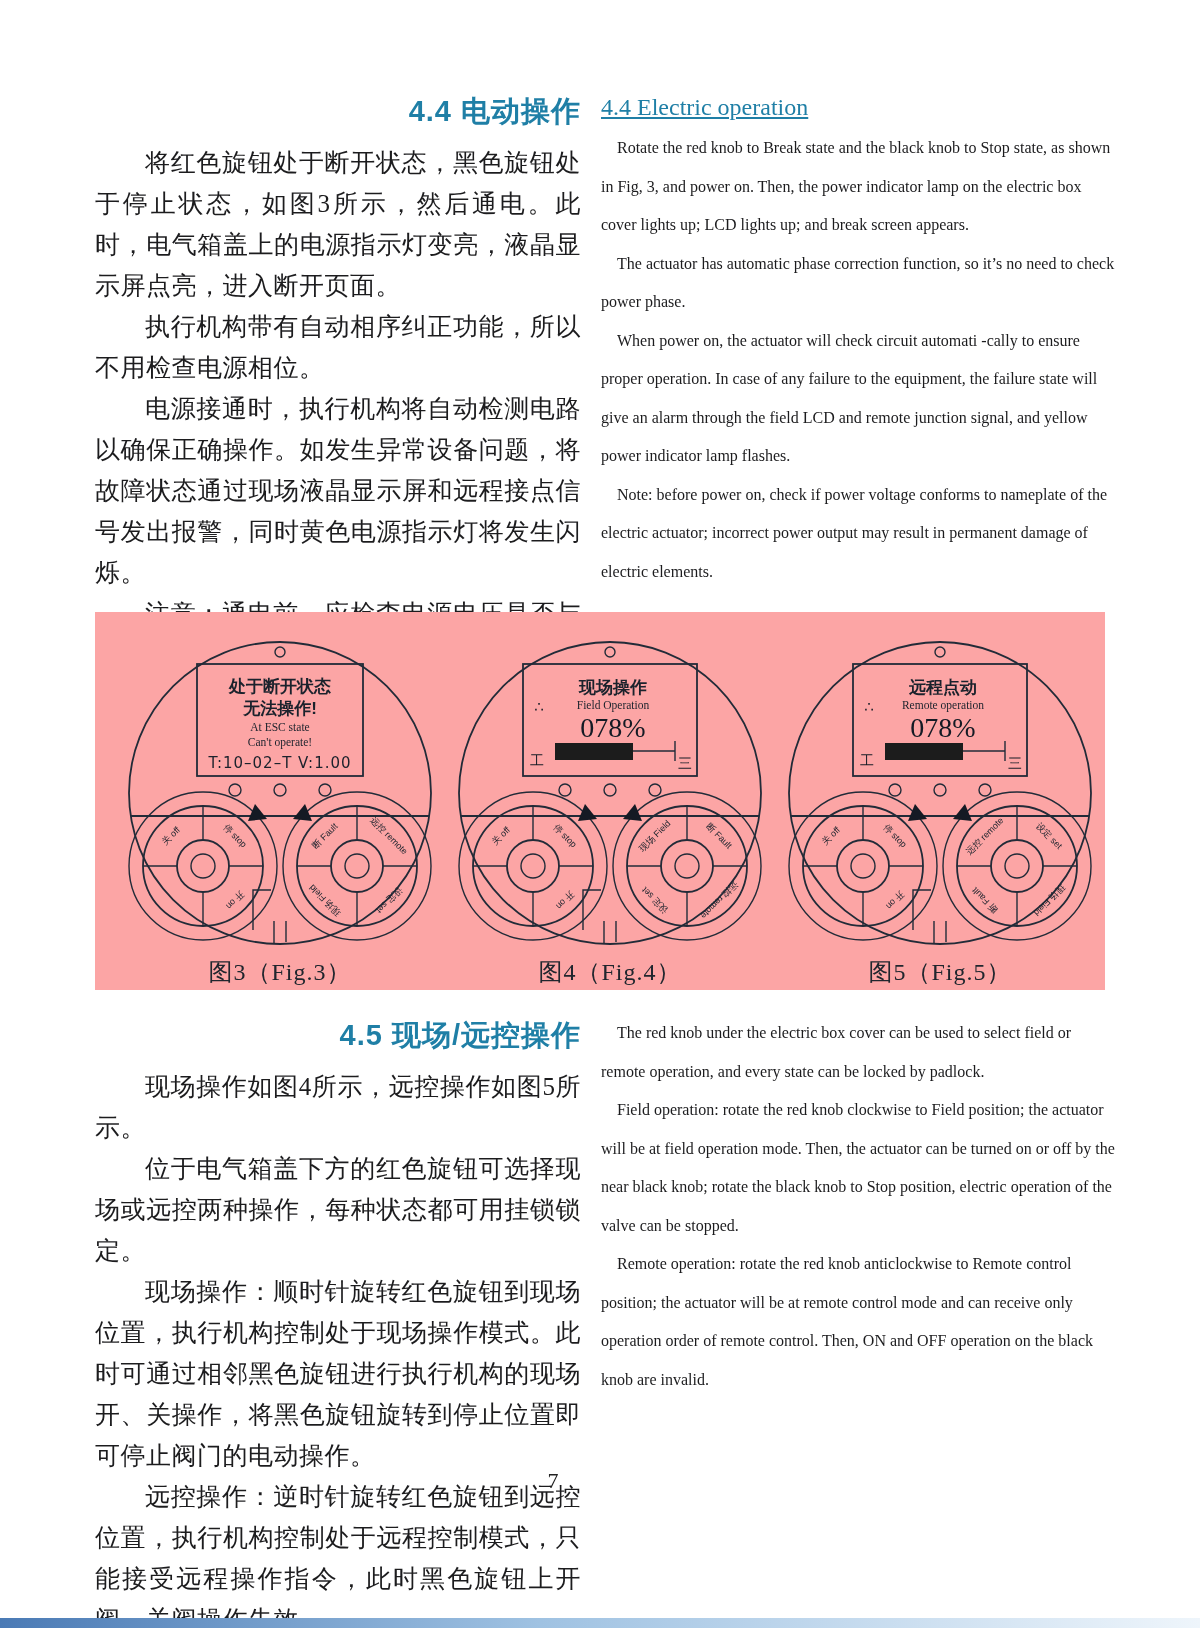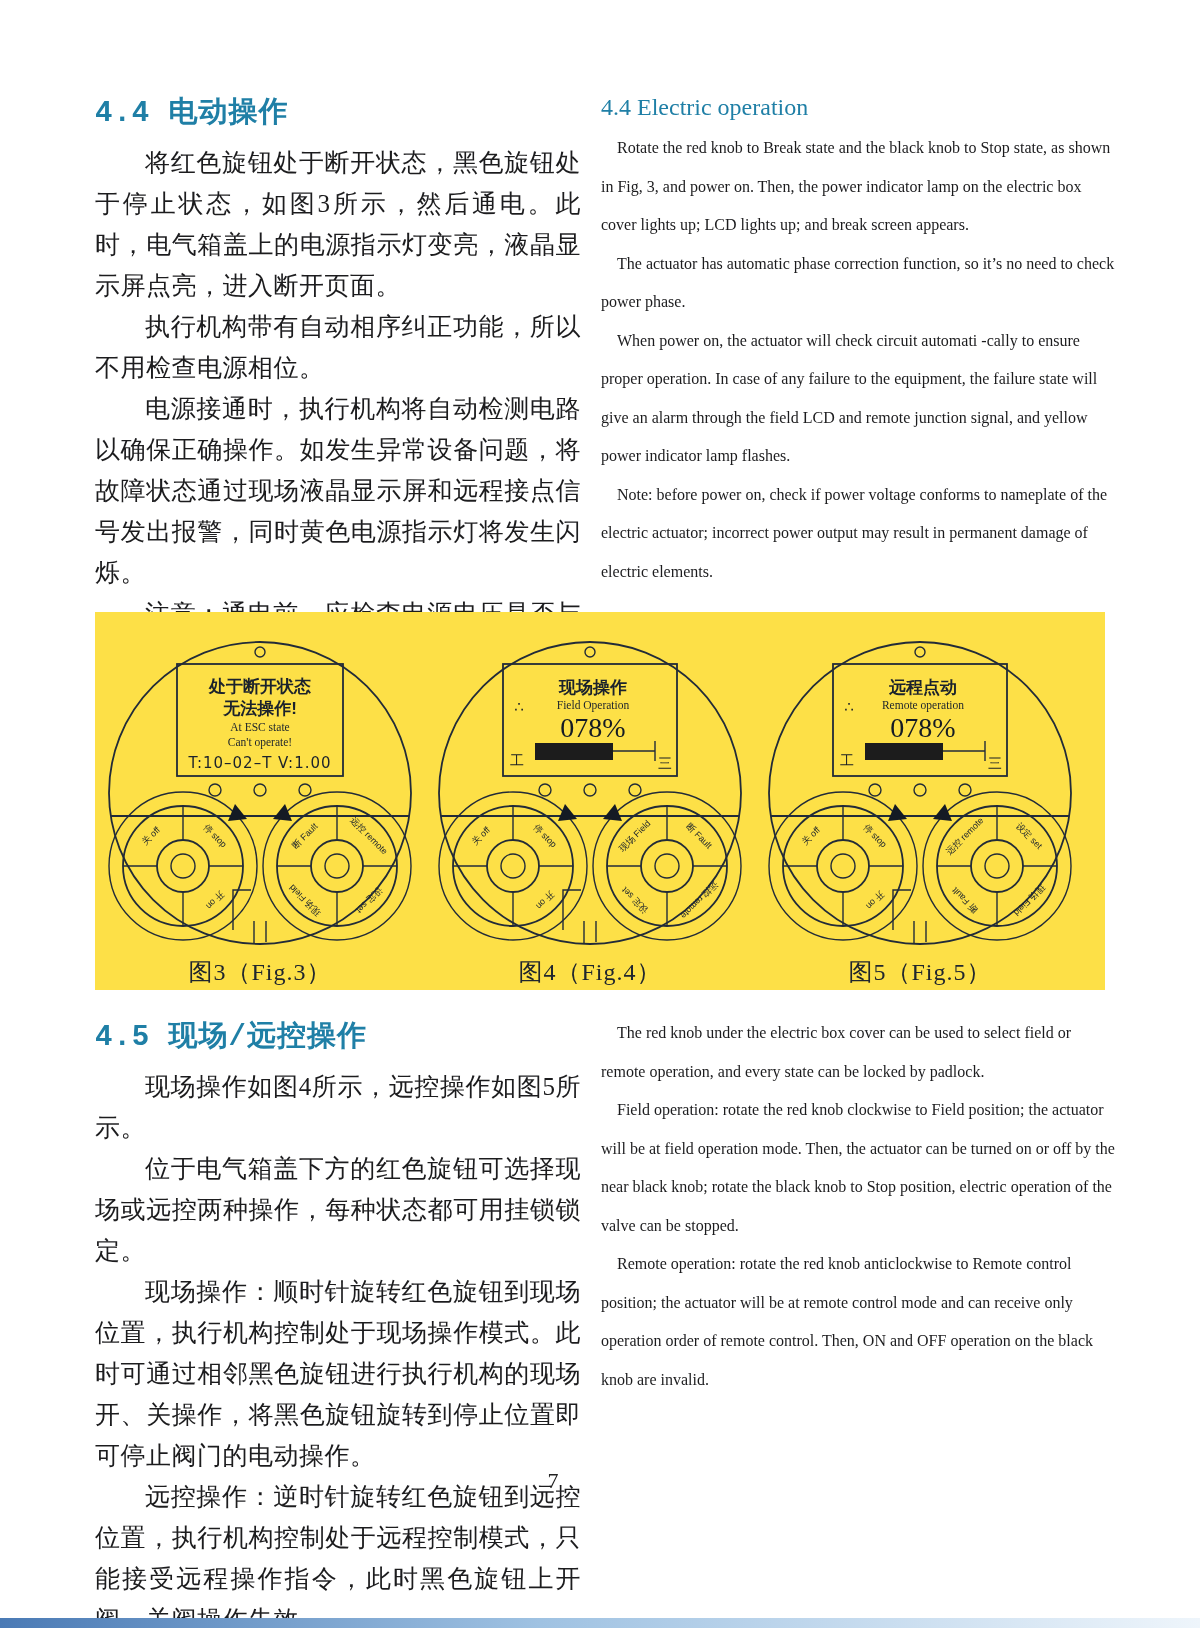--- a/index.html
+++ b/index.html
@@ -5,31 +5,31 @@
   html,body{margin:0;padding:0;background:#ffffff;}
   .page{position:relative;width:1200px;height:1628px;background:#ffffff;overflow:hidden;
         font-family:"Liberation Serif","DejaVu Serif",serif;color:#1c1c1e;}
   
   .col{position:absolute;}
   .col-zh-1{left:95px;top:92px;width:486px;}
   .col-en-1{left:601px;top:94px;width:514px;}
   .col-zh-2{left:95px;top:1016px;width:486px;}
   .col-en-2{left:601px;top:1014px;width:514px;}
   
-  .h-zh{font-family:Liberation Mono, monospace;font-weight:bold;
-        font-size:29px;color:#1f7fa6;margin:0 0 10px 0;letter-spacing:1px;}
+  .h-zh{font-family:Liberation Sans, sans-serif;font-weight:bold;
+        font-size:29px;color:#1f7fa6;margin:0 0 10px 0;letter-spacing:1px;text-align:right;}
   .h-en{font-family:"Liberation Serif","DejaVu Serif",serif;font-size:24px;color:#1f7fa6;
-        margin:0 0 8px 0;font-weight:500;}
+        margin:0 0 8px 0;font-weight:500;text-decoration:underline;}
   
   .p-zh{font-size:25px;line-height:41px;text-align:justify;text-indent:2em;margin:0;
         letter-spacing:0.5px;}
   .p-en{font-size:16px;line-height:38.5px;text-indent:1em;margin:0;}
   
   .fig-panel{position:absolute;left:95px;top:612px;width:1010px;height:378px;
-             background:#fde047;display:flex;justify-content:flex-start;
+             background:#fca5a5;display:flex;justify-content:flex-end;
              align-items:flex-start;padding:0;}
   .figure{width:330px;margin-top:26px;display:flex;flex-direction:column;align-items:center;}
   .figure svg{display:block;}
   .fig-caption{margin-top:6px;font-size:24px;color:#20262e;letter-spacing:1px;}
   
   .ln{fill:none;stroke:#222b38;stroke-width:1.8;}
   .ln-thin{fill:none;stroke:#222b38;stroke-width:1.4;}
   .arrow{fill:#141a24;stroke:none;}
   .lcd-zh{font-family:"Liberation Sans","DejaVu Sans",sans-serif;font-weight:bold;
           font-size:17px;fill:#1b222c;text-anchor:middle;}

